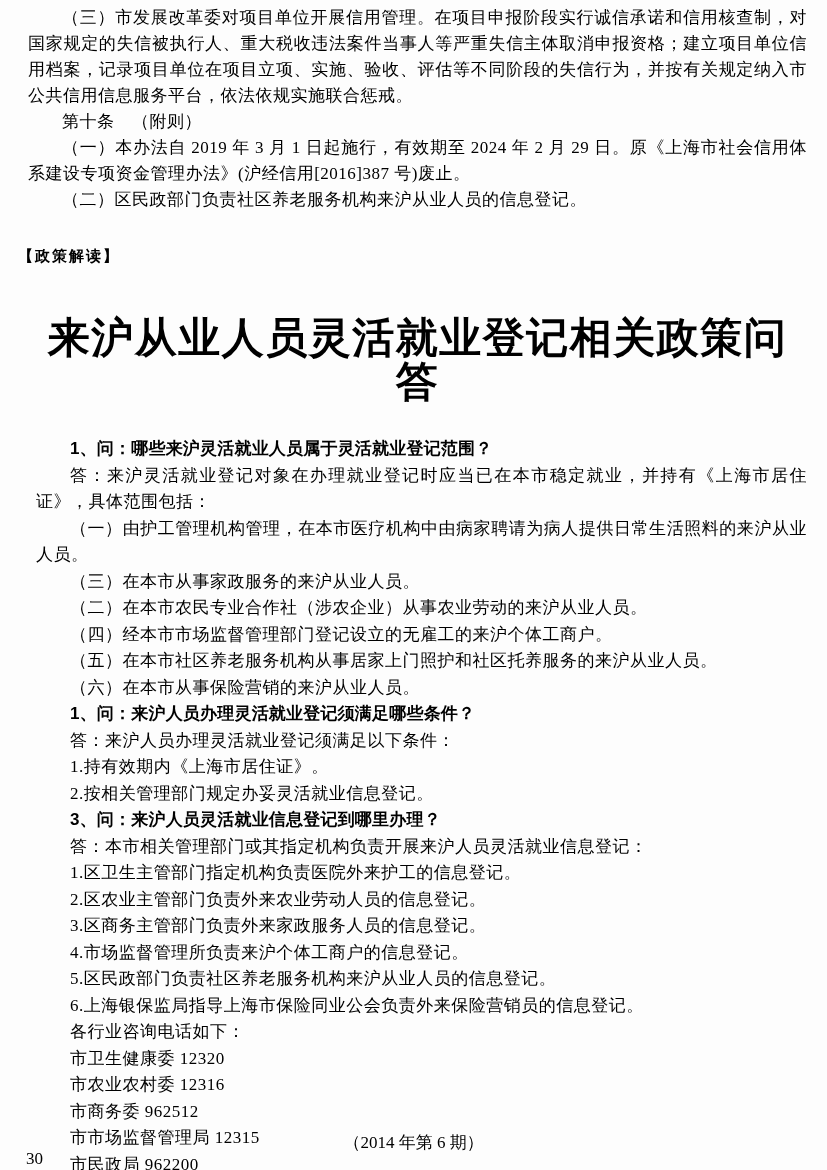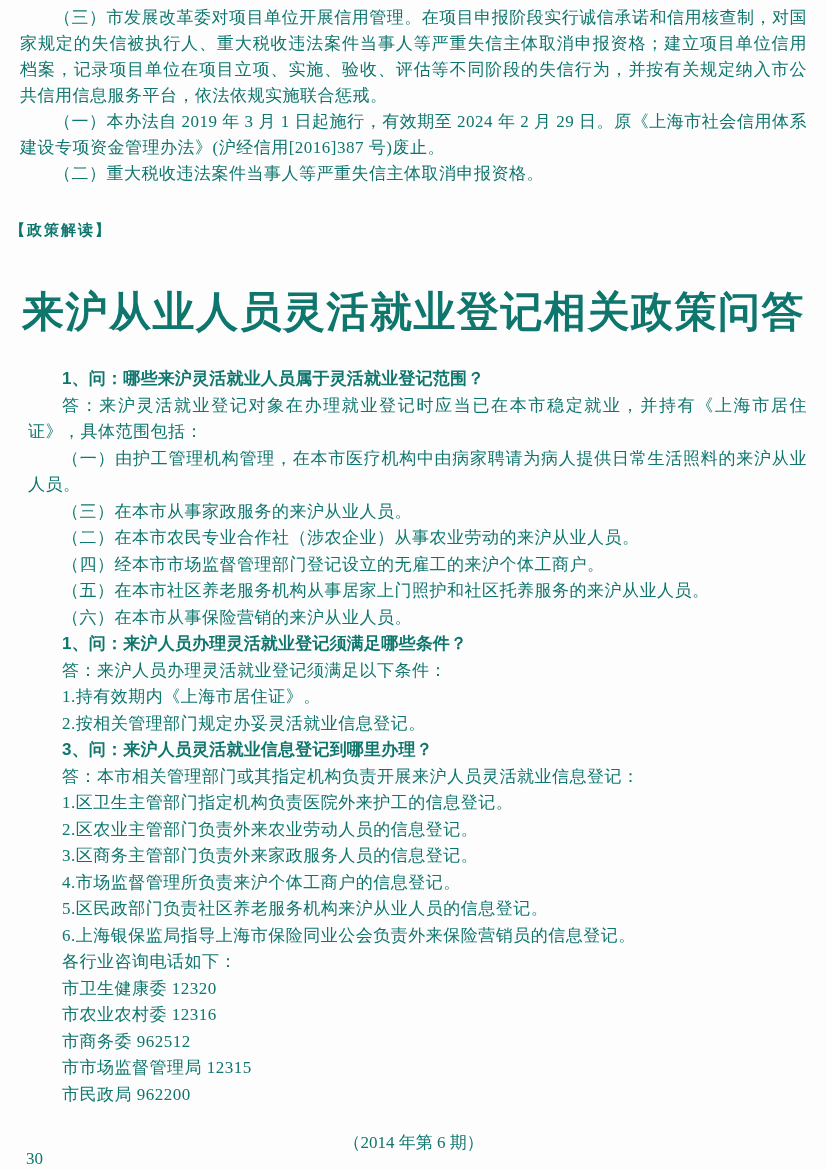--- a/index.html
+++ b/index.html
@@ -6,23 +6,23 @@
     margin: 0;
     padding: 0;
     background: #fdfdfd;
   }
   .page {
     position: relative;
     box-sizing: border-box;
     width: 827px;
     height: 1170px;
     margin: 0 auto;
-    padding: 5px 20px 0 20px;
+    padding: 5px 20px 0 28px;
     background: #fdfdfd;
-    color: #0f766e;
+    color: #000000;
     font-family: "Liberation Serif", "DejaVu Serif", serif;
     overflow: hidden;
   }
   .reg-section .para,
   .qa-section .para {
     margin: 0;
     font-size: 17px;
     line-height: 26px;
     text-indent: 2em;
     text-align: justify;
@@ -71,22 +71,23 @@
     top: 16px;
   }
 </style>
 </head>
 <body>
 
 <div class="page">
 
   <div class="reg-section">
       <p class="para">（三）市发展改革委对项目单位开展信用管理。在项目申报阶段实行诚信承诺和信用核查制，对国家规定的失信被执行人、重大税收违法案件当事人等严重失信主体取消申报资格；建立项目单位信用档案，记录项目单位在项目立项、实施、验收、评估等不同阶段的失信行为，并按有关规定纳入市公共信用信息服务平台，依法依规实施联合惩戒。</p>
+      <p class="para">第十条　（附则）</p>
       <p class="para">（一）本办法自 2019 年 3 月 1 日起施行，有效期至 2024 年 2 月 29 日。原《上海市社会信用体系建设专项资金管理办法》(沪经信用[2016]387 号)废止。</p>
-      <p class="para">（二）重大税收违法案件当事人等严重失信主体取消申报资格。</p>
+      <p class="para">（二）区民政部门负责社区养老服务机构来沪从业人员的信息登记。</p>
     </div>
 
   <div class="section-label">【政策解读】</div>
 
   <h1 class="article-title">来沪从业人员灵活就业登记相关政策问答</h1>
 
   <div class="qa-section">
       <p class="para bold">1、问：哪些来沪灵活就业人员属于灵活就业登记范围？</p>
       <p class="para">答：来沪灵活就业登记对象在办理就业登记时应当已在本市稳定就业，并持有《上海市居住证》，具体范围包括：</p>
       <p class="para">（一）由护工管理机构管理，在本市医疗机构中由病家聘请为病人提供日常生活照料的来沪从业人员。</p>

